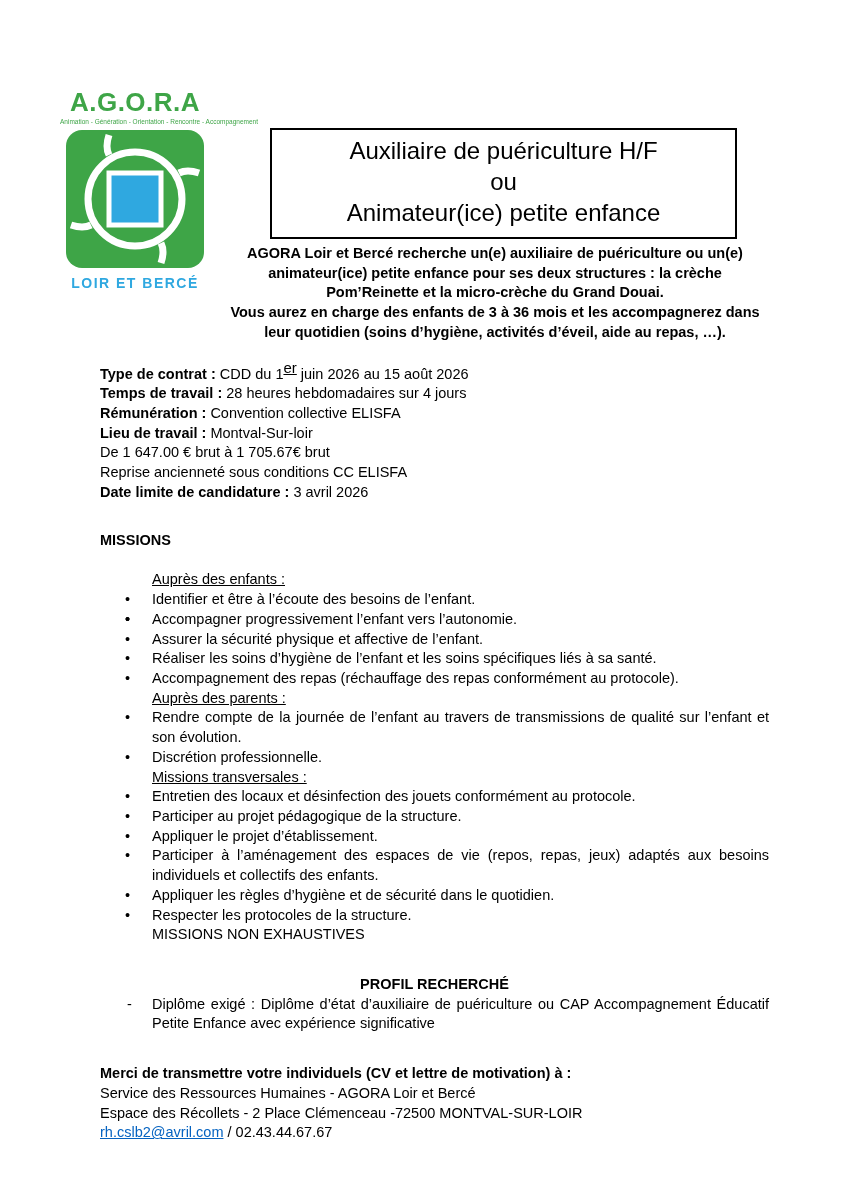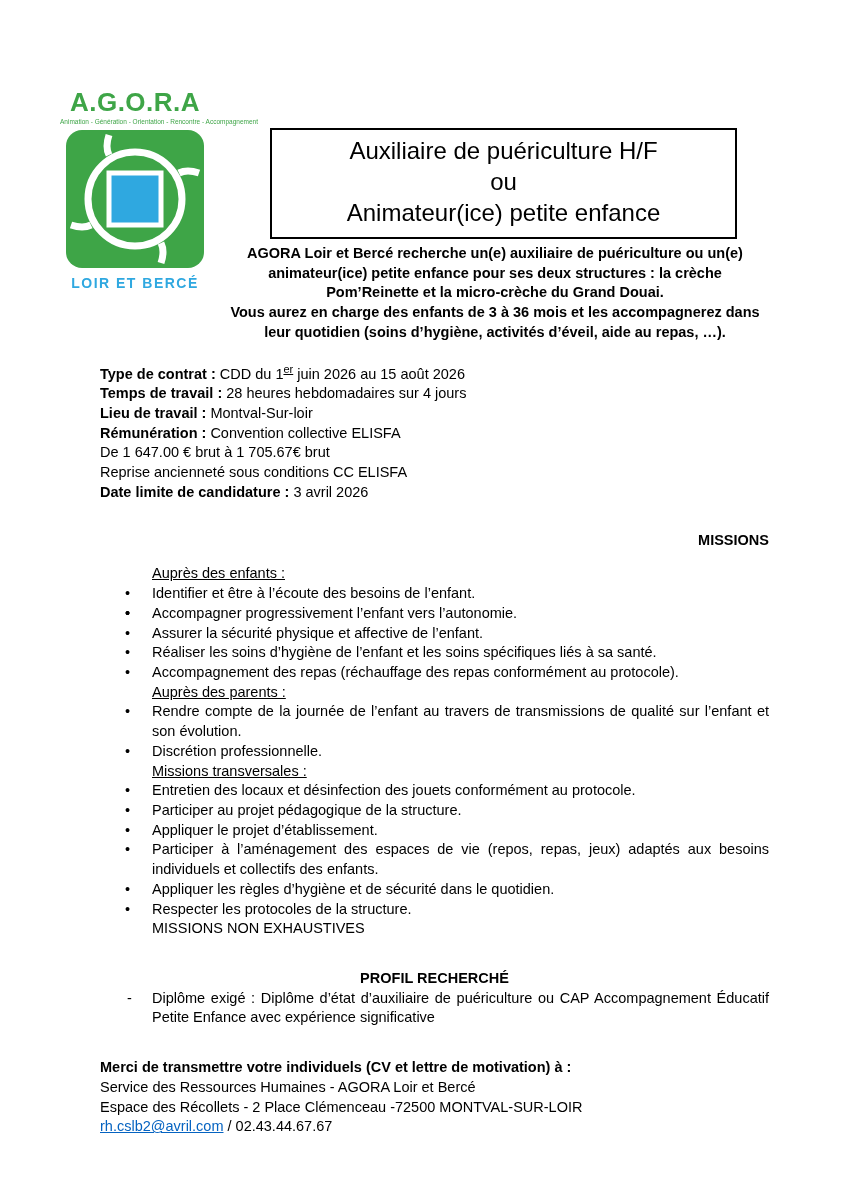--- a/index.html
+++ b/index.html
@@ -22,31 +22,31 @@
     text-align:center; padding:5px 8px 9px;
   }
   .t-line { font-size:24px; line-height:31px; }
   .intro {
     width:550px; margin-left:120px; margin-top:5px;
     font-weight:bold; text-align:center;
   }
   .details { margin-top:22px; }
   .b { font-weight:bold; }
   .h { font-weight:bold; font-size:14.5px; }
-  .missions-h { margin:28px 0 14px;text-align:right; }
+  .missions-h { margin:28px 0 20px; }
   .sec-title { margin-left:52px; text-decoration:underline; }
   .bullet-item { position:relative; padding-left:52px; text-align:justify; }
   .marker { position:absolute; left:25px; top:0; }
   .sec-note { margin-left:52px; }
   .profil-h { margin:30px 0 0;text-align:center; }
   .dash-item { position:relative; padding-left:52px; text-align:justify; }
   .dash-marker { position:absolute; left:27px; top:0; }
   .contact { margin-top:30px; }
   .email { color:#0563c1; text-decoration:underline; }
-  sup { font-size:11px; vertical-align:super; line-height:0;text-decoration:underline; }
+  sup { font-size:15px; vertical-align:super; line-height:0;text-decoration:underline; }
 </style>
 </head>
 <body>
 
 <div class="page">
 
   <div class="logo">
     <div class="logo-name">A.G.O.R.A</div>
     <div class="logo-tagline">Animation - Génération - Orientation - Rencontre - Accompagnement</div>
     <div class="logo-mark">
@@ -72,22 +72,22 @@
     </div>
 
     <div class="intro">
       <p>AGORA Loir et Bercé recherche un(e) auxiliaire de puériculture ou un(e) animateur(ice) petite enfance pour ses deux structures : la crèche Pom’Reinette et la micro-crèche du Grand Douai.</p>
       <p>Vous aurez en charge des enfants de 3 à 36 mois et les accompagnerez dans leur quotidien (soins d’hygiène, activités d’éveil, aide au repas, …).</p>
     </div>
 
     <div class="details">
       <p class="detail-line"><span class="b">Type de contrat : </span><span>CDD du 1</span><sup>er</sup><span> juin 2026 au 15 août 2026</span></p>
       <p class="detail-line"><span class="b">Temps de travail : </span><span>28 heures hebdomadaires sur 4 jours</span></p>
+      <p class="detail-line"><span class="b">Rémunération : </span><span>Convention collective ELISFA</span></p>
       <p class="detail-line"><span class="b">Lieu de travail : </span><span>Montval-Sur-loir</span></p>
-      <p class="detail-line"><span class="b">Rémunération : </span><span>Convention collective ELISFA</span></p>
       <p class="detail-line"><span class="b"></span><span>De 1 647.00 € brut à 1 705.67€ brut</span></p>
       <p class="detail-line"><span class="b"></span><span>Reprise ancienneté sous conditions CC ELISFA</span></p>
       <p class="detail-line"><span class="b">Date limite de candidature : </span><span>3 avril 2026</span></p>
     </div>
 
     <p class="h missions-h">MISSIONS</p>
 
     <p class="sec-title">Auprès des enfants :</p>
     <div class="bullet-item"><span class="marker">•</span><span>Identifier et être à l’écoute des besoins de l’enfant.</span></div>
     <div class="bullet-item"><span class="marker">•</span></div>

